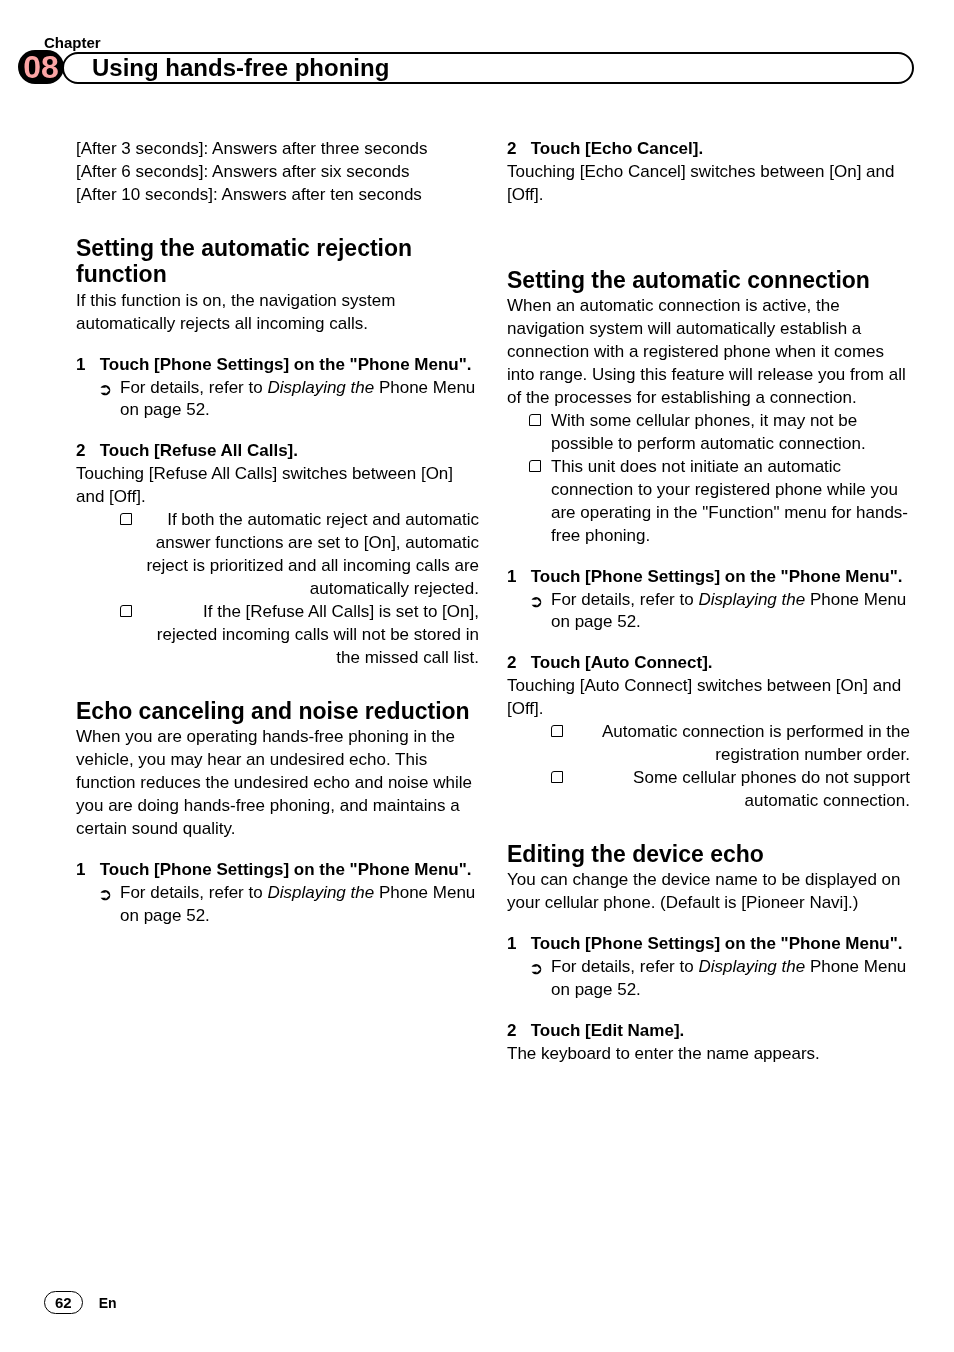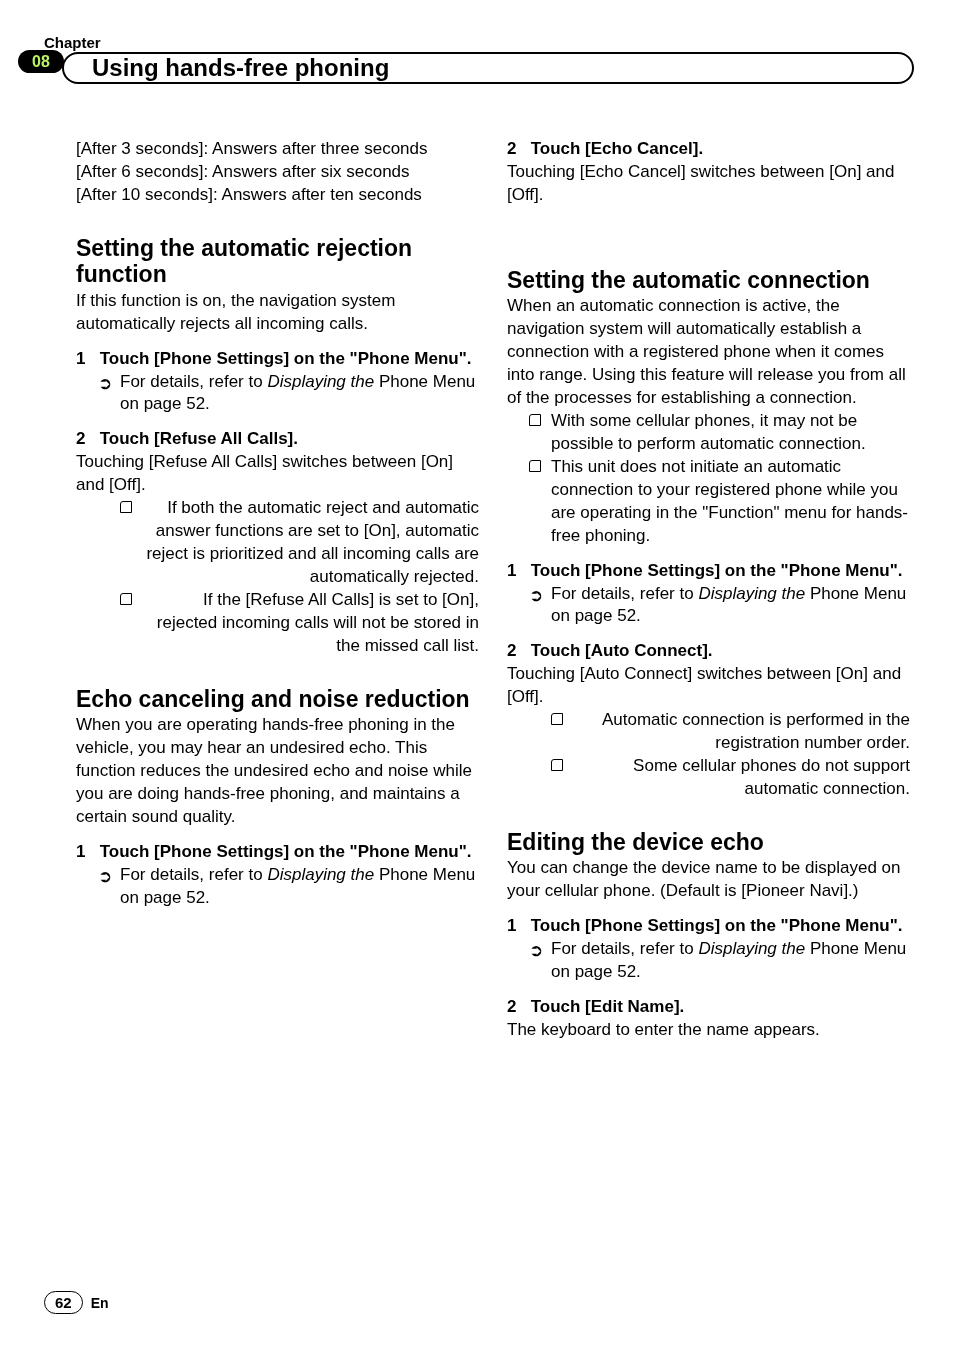--- a/index.html
+++ b/index.html
@@ -16,25 +16,25 @@
       top: 34px;
       left: 44px;
       font-size: 15px;
       font-weight: bold;
     }
     .chapter-badge {
       position: absolute;
       top: 50px;
       left: 18px;
       width: 46px;
-      height: 23px;
+      height: 34px;
       background: #000;
       border-radius: 18px;
-      color: #bef264;
-      font-size: 16px;
+      color: #fca5a5;
+      font-size: 32px;
       font-weight: bold;
       display: flex;
       align-items: center;
       justify-content: center;
     }
     .title-bar {
       position: absolute;
       top: 52px;
       left: 62px;
       right: 40px;
@@ -64,21 +64,21 @@
     .h2 {
       font-size: 23px;
       font-weight: 900;
       margin-top: 28px;
       margin-bottom: 2px;
       line-height: 1.15;
     }
     .h2-top { margin-top: 0; }
     .step {
       font-weight: bold;
-      margin-top: 12px;
+      margin-top: 18px;
     }
     .sub {
       padding-left: 44px;
       position: relative;
     }
     .sub .arrow {
       position: absolute;
       left: 22px;
       top: 2px;
     }
@@ -108,21 +108,21 @@
       height: 12px;
       border: 1.5px solid #000;
       border-top-left-radius: 3px;
     }
     .footer {
       position: absolute;
       bottom: 38px;
       left: 44px;
       display: flex;
       align-items: center;
-      gap: 8px;
+      gap: 16px;
     }
     .page-num {
       border: 1.5px solid #000;
       border-radius: 14px;
       padding: 2px 10px;
       font-size: 15px;
       font-weight: bold;
     }
     .lang {
       font-size: 14px;

